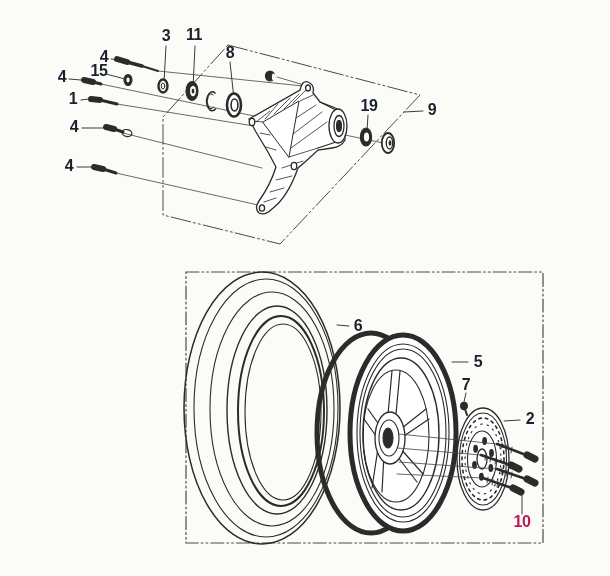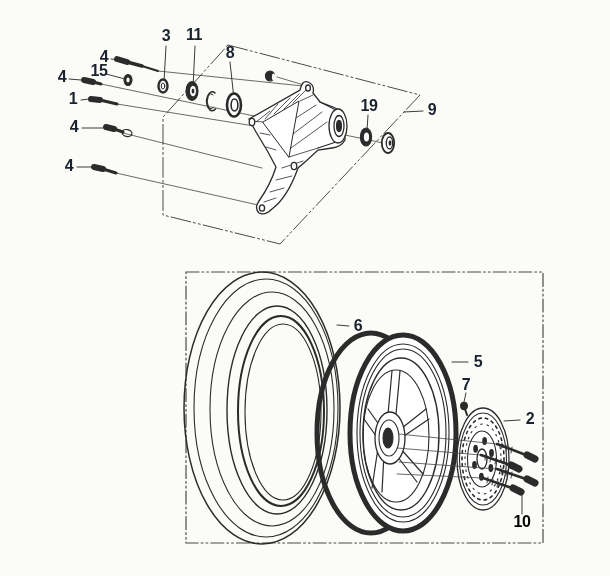--- a/index.html
+++ b/index.html
@@ -255,15 +255,15 @@
       <div class="callout" style="left: 99px; top: 71px; color: rgb(26, 34, 48);">15</div>
       <div class="callout" style="left: 73px; top: 99px; color: rgb(26, 34, 48);">1</div>
       <div class="callout" style="left: 74px; top: 127px; color: rgb(26, 34, 48);">4</div>
       <div class="callout" style="left: 69px; top: 166px; color: rgb(26, 34, 48);">4</div>
       <div class="callout" style="left: 369px; top: 106px; color: rgb(26, 34, 48);">19</div>
       <div class="callout" style="left: 432px; top: 110px; color: rgb(26, 34, 48);">9</div>
       <div class="callout" style="left: 358px; top: 326px; color: rgb(26, 34, 48);">6</div>
       <div class="callout" style="left: 478px; top: 362px; color: rgb(26, 34, 48);">5</div>
       <div class="callout" style="left: 466px; top: 385px; color: rgb(26, 34, 48);">7</div>
       <div class="callout" style="left: 530px; top: 419px; color: rgb(26, 34, 48);">2</div>
-      <div class="callout" style="left: 522px; top: 522px; color: #000000;">10</div>
+      <div class="callout" style="left: 522px; top: 522px; color: #be185d;">10</div>
     </div>
 </div>
 
 </body></html>

